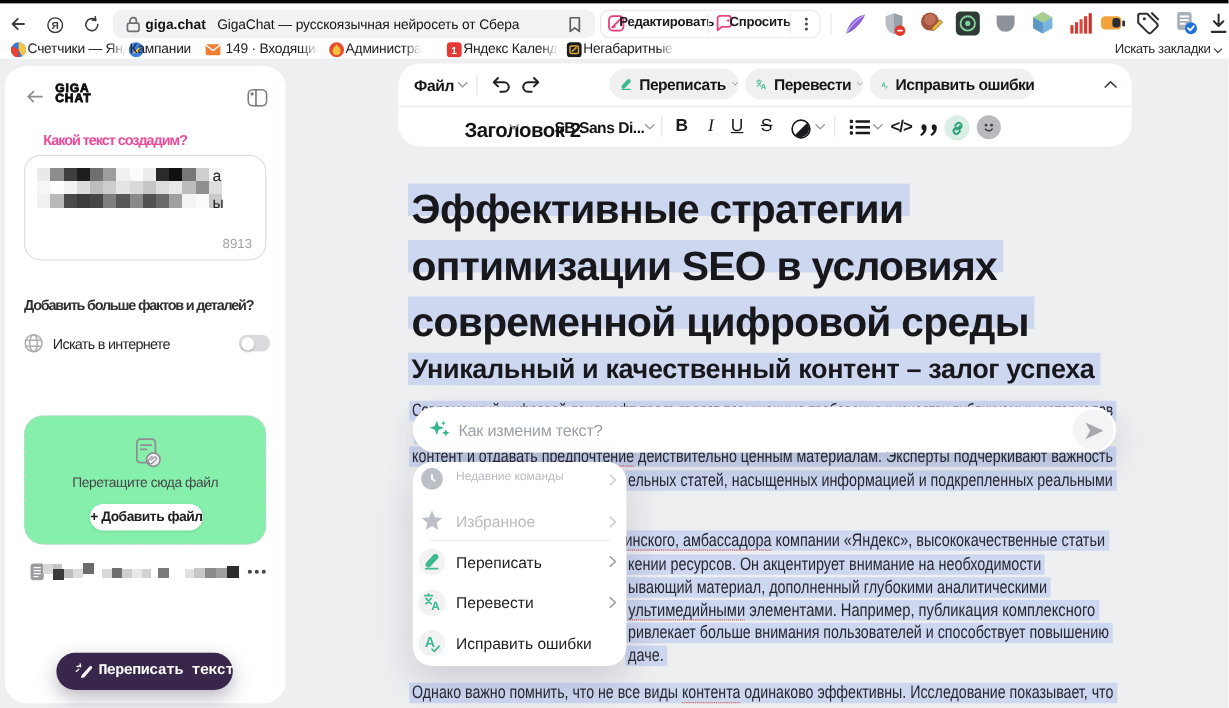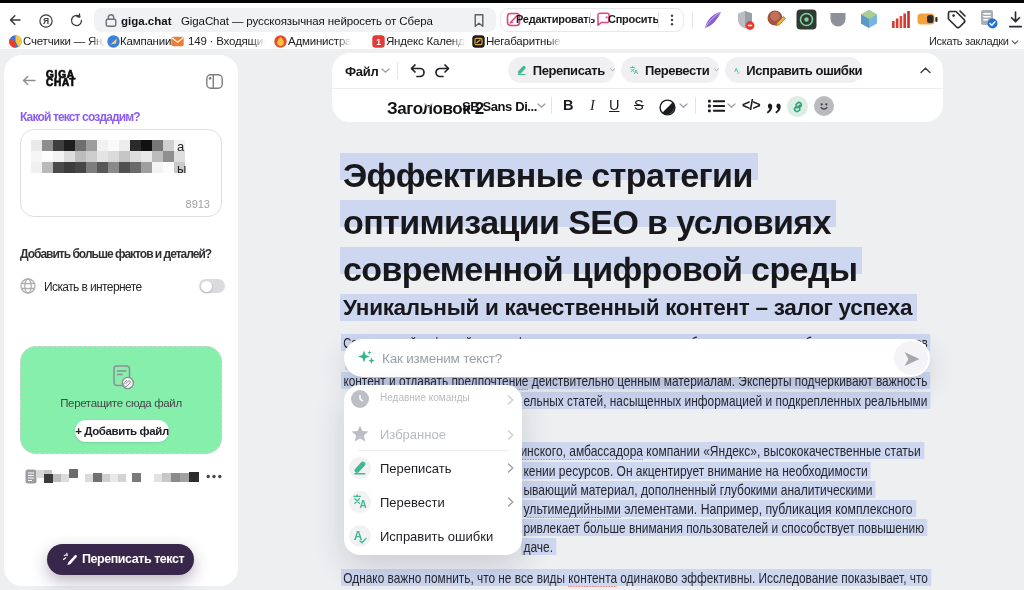--- a/index.html
+++ b/index.html
@@ -148,21 +148,21 @@
     <svg class="bmi" style="left:9px;top:3px;" width="11" height="11" viewBox="0 0 13 13">
       <circle cx="6.5" cy="6.5" r="6.2" fill="#3b77d8"></circle>
       <path d="M6.5 6.5 L6.5 12.7 A6.2 6.2 0 0 1 0.9 3.4 Z" fill="#e8402f"></path>
       <path d="M6.5 6.5 L6.5 0.3 A6.2 6.2 0 0 1 12.7 6.5 L6.5 6.5 L9.5 11.9 A6.2 6.2 0 0 0 12.7 6.5" fill="#f6c644"></path>
     </svg>
     <div class="bmt fade" style="left:23px;width:82px;">Счетчики — Яндекс М</div>
     <svg class="bmi" style="left:107px;top:3px;" width="11" height="11" viewBox="0 0 13 13">
       <circle cx="6.5" cy="6.5" r="6.2" fill="#3e7ede"></circle>
       <path d="M3.5 9.5 L9.8 3.6 l-0.8 4.8 z" fill="#ffd93b"></path>
     </svg>
-    <div class="bmt" style="left:108px;margin-left:12px;">Кампании</div>
+    <div class="bmt" style="left:108px;">Кампании</div>
     <svg class="bmi" style="left:171px;top:3px;" width="13" height="11" viewBox="0 0 14 13">
       <rect x="0.3" y="1.5" width="13.4" height="10" rx="1.8" fill="#f07d32"></rect>
       <path d="M0.8 2.4 L7 7.2 L13.2 2.4" fill="none" stroke="#fff" stroke-width="1.3"></path>
     </svg>
     <div class="bmt fade" style="left:188px;width:77px;">149 · Входящие — Ян</div>
     <svg class="bmi" style="left:274px;top:3px;" width="11" height="11" viewBox="0 0 13 13">
       <circle cx="6.5" cy="6.5" r="6.2" fill="#e84b31"></circle>
       <path d="M6.5 2 C8.5 4 9.8 5.6 9.8 7.6 A3.3 3.3 0 0 1 3.2 7.6 C3.2 5.6 4.5 4 6.5 2 Z" fill="#f8c33c"></path>
     </svg>
     <div class="bmt fade" style="left:288px;width:63px;">Административная</div>
@@ -188,21 +188,21 @@
       <svg class="abs" style="left:18px;top:20px;" width="14" height="11" viewBox="0 0 14 11">
         <path d="M13 5.5 H1.5 M1.5 5.5 L5.8 1.4 M1.5 5.5 L5.8 9.6" stroke="#8d8d92" stroke-width="1.4" fill="none" stroke-linecap="round" stroke-linejoin="round"></path>
       </svg>
       <div class="abs" style="left:42px;top:16px;font-size:10px;line-height:8px;font-weight:bold;color:#0b0b0d;letter-spacing:0.8px;-webkit-text-stroke:0.7px #0b0b0d;">GIGA<br>CHAT</div>
       <svg class="abs" style="left:202px;top:19px;" width="17" height="15" viewBox="0 0 17 15">
         <rect x="0.8" y="0.8" width="15.4" height="13.4" rx="4" fill="none" stroke="#7c7c81" stroke-width="1.4"></rect>
         <path d="M7.3 1 V14" stroke="#7c7c81" stroke-width="1.4"></path>
         <rect x="2.8" y="3" width="2.6" height="2.6" rx="0.9" fill="#7c7c81"></rect>
       </svg>
 
-      <div class="abs" style="left:16px;top:55px;font-size:12px;font-weight:bold;color:#8b5cf6;letter-spacing:-0.85px;white-space:nowrap;">Какой текст создадим?</div>
+      <div class="abs" style="left:32px;top:55px;font-size:12px;font-weight:bold;color:#ec4899;letter-spacing:-0.85px;white-space:nowrap;">Какой текст создадим?</div>
 
       <div class="abs" style="left:16px;top:74px;width:202px;height:88px;border:1px solid #dfdfe3;border-radius:14px;">
         <svg class="abs" style="left:10px;top:10px;" width="160" height="34" viewBox="0 0 160 34" shape-rendering="crispEdges">
           <g>
             <rect x="0" y="0" width="11" height="11" fill="#e9e9e9"></rect>
               <rect x="11" y="0" width="11" height="11" fill="#8d8d8d"></rect>
               <rect x="22" y="0" width="11" height="11" fill="#3f3f3f"></rect>
               <rect x="33" y="0" width="11" height="11" fill="#1e1e1e"></rect>
               <rect x="44" y="0" width="11" height="11" fill="#6f6f6f"></rect>
               <rect x="55" y="0" width="11" height="11" fill="#9d9d9d"></rect>
@@ -298,21 +298,21 @@
           <rect x="148" y="7" width="9" height="9" fill="#a0a0a0"></rect>
           <rect x="157" y="6" width="10" height="10" fill="#2c2c2c"></rect>
       </svg>
       <div class="abs" style="left:192px;top:414px;font-size:12px;color:#3c3c40;">.</div>
       <svg class="abs" style="left:202px;top:419px;" width="16" height="5" viewBox="0 0 16 5">
         <circle cx="2.2" cy="2.5" r="1.7" fill="#454549"></circle>
           <circle cx="8" cy="2.5" r="1.7" fill="#454549"></circle>
           <circle cx="13.8" cy="2.5" r="1.7" fill="#454549"></circle>
       </svg>
 
-      <div class="abs" style="left:43px;top:489px;width:147px;height:31px;background:#38274a;border-radius:16px;box-shadow:0 6px 16px rgba(56,39,74,0.35);">
+      <div class="abs" style="left:43px;top:489px;width:147px;height:31px;background:#38274a;border-radius:16px;box-shadow:0 6px 16px rgba(56,39,74,0.35);font-family:Liberation Mono, monospace;">
         <svg class="abs" style="left:15px;top:8px;" width="16" height="15" viewBox="0 0 16 15">
           <path d="M6.2 10.5 L12.8 3.2 a1.3 1.3 0 0 1 1.9 1.7 L8.3 12.3 l-2.9 0.8 z" fill="#fff"></path>
           <path d="M2.2 3.5 l2.6 -0.7 M1.5 7.5 l2.2 -1.8 M4.8 1.2 l0.4 2.4" stroke="#fff" stroke-width="1.1" fill="none" stroke-linecap="round"></path>
         </svg>
         <div class="abs" style="left:35px;top:8px;font-size:12.5px;font-weight:bold;color:#ffffff;letter-spacing:-0.45px;white-space:nowrap;">Переписать текст</div>
       </div>
     </div>
     <div id="toolbar" class="abs">
       <div class="abs" style="left:0;top:34.5px;width:611px;height:1px;background:#ededf0;"></div>
 

